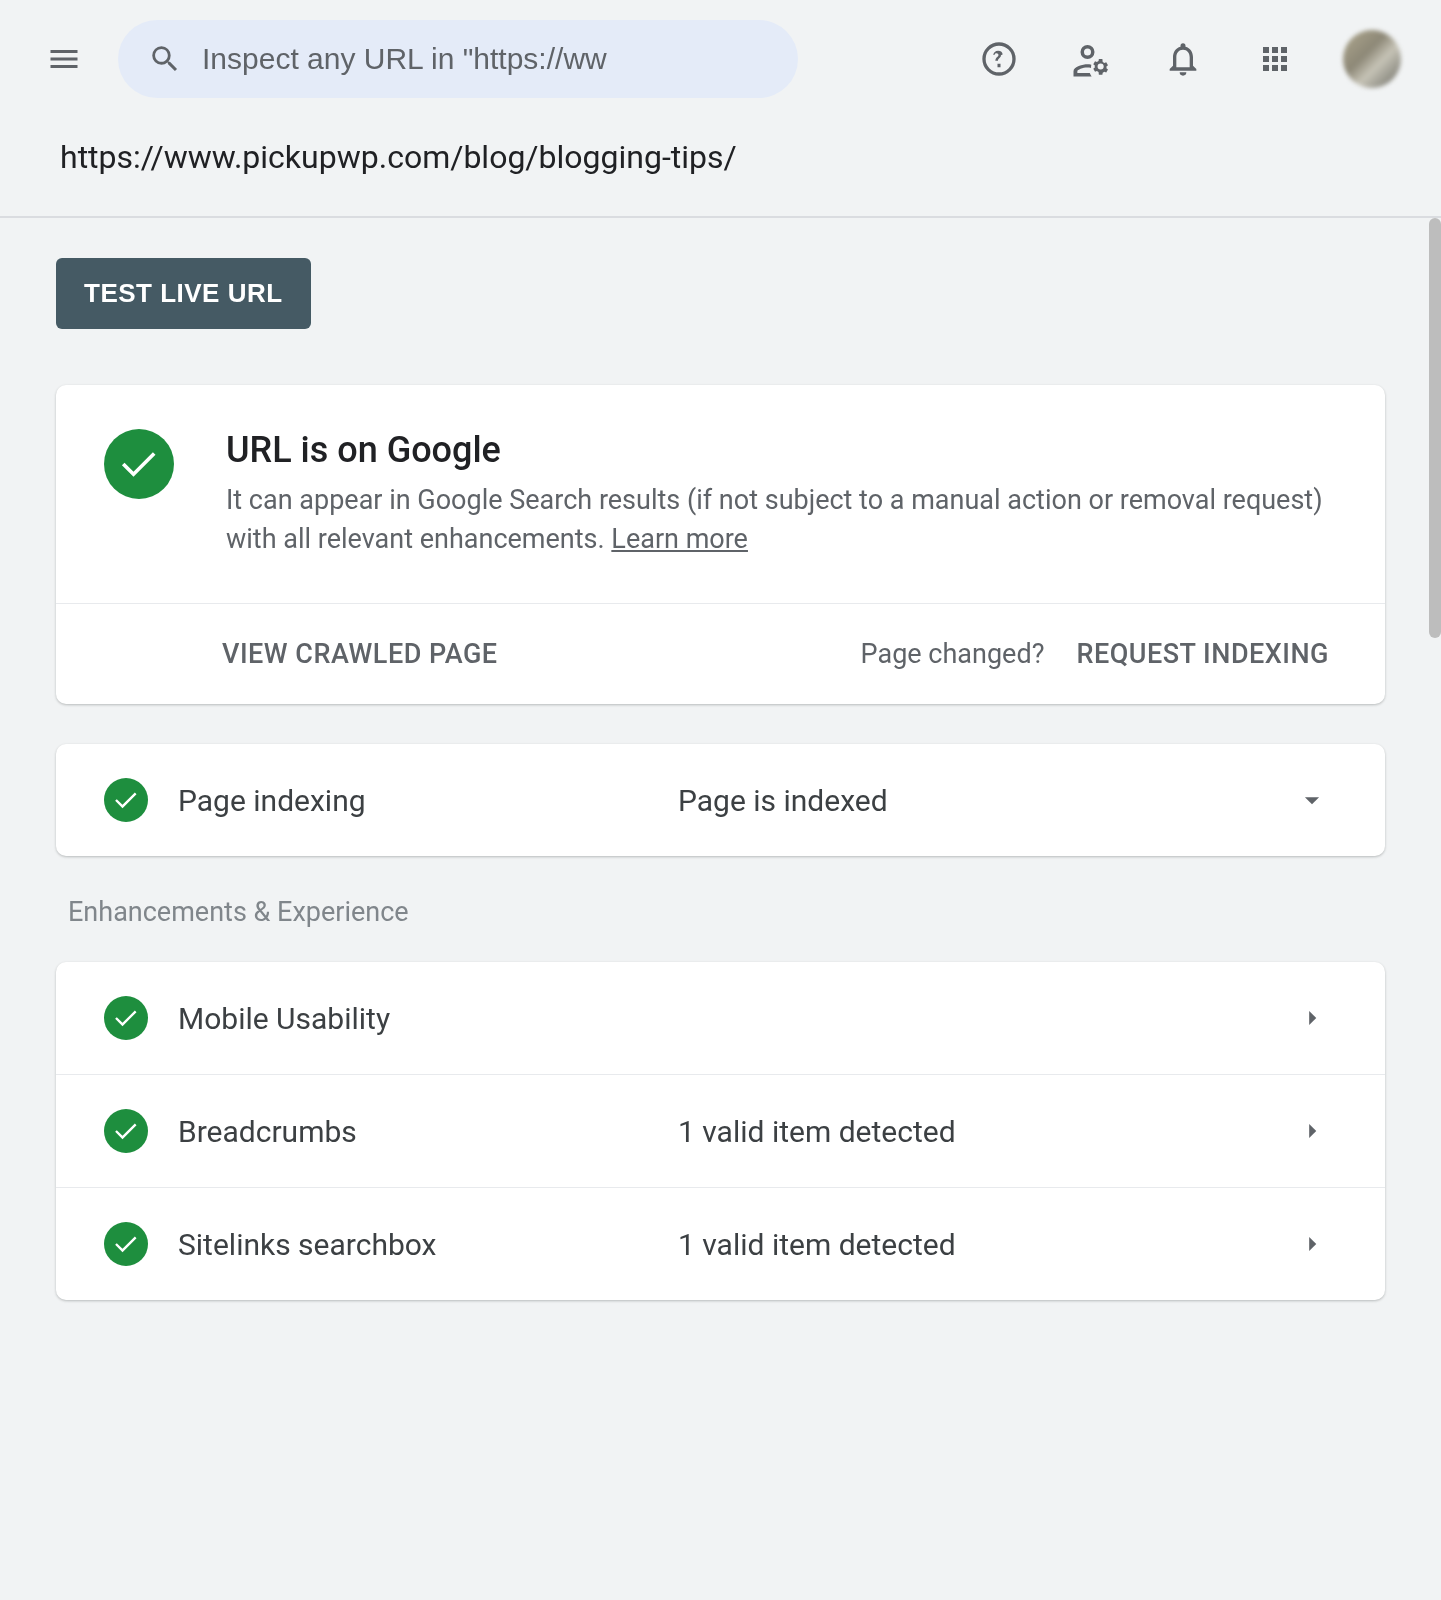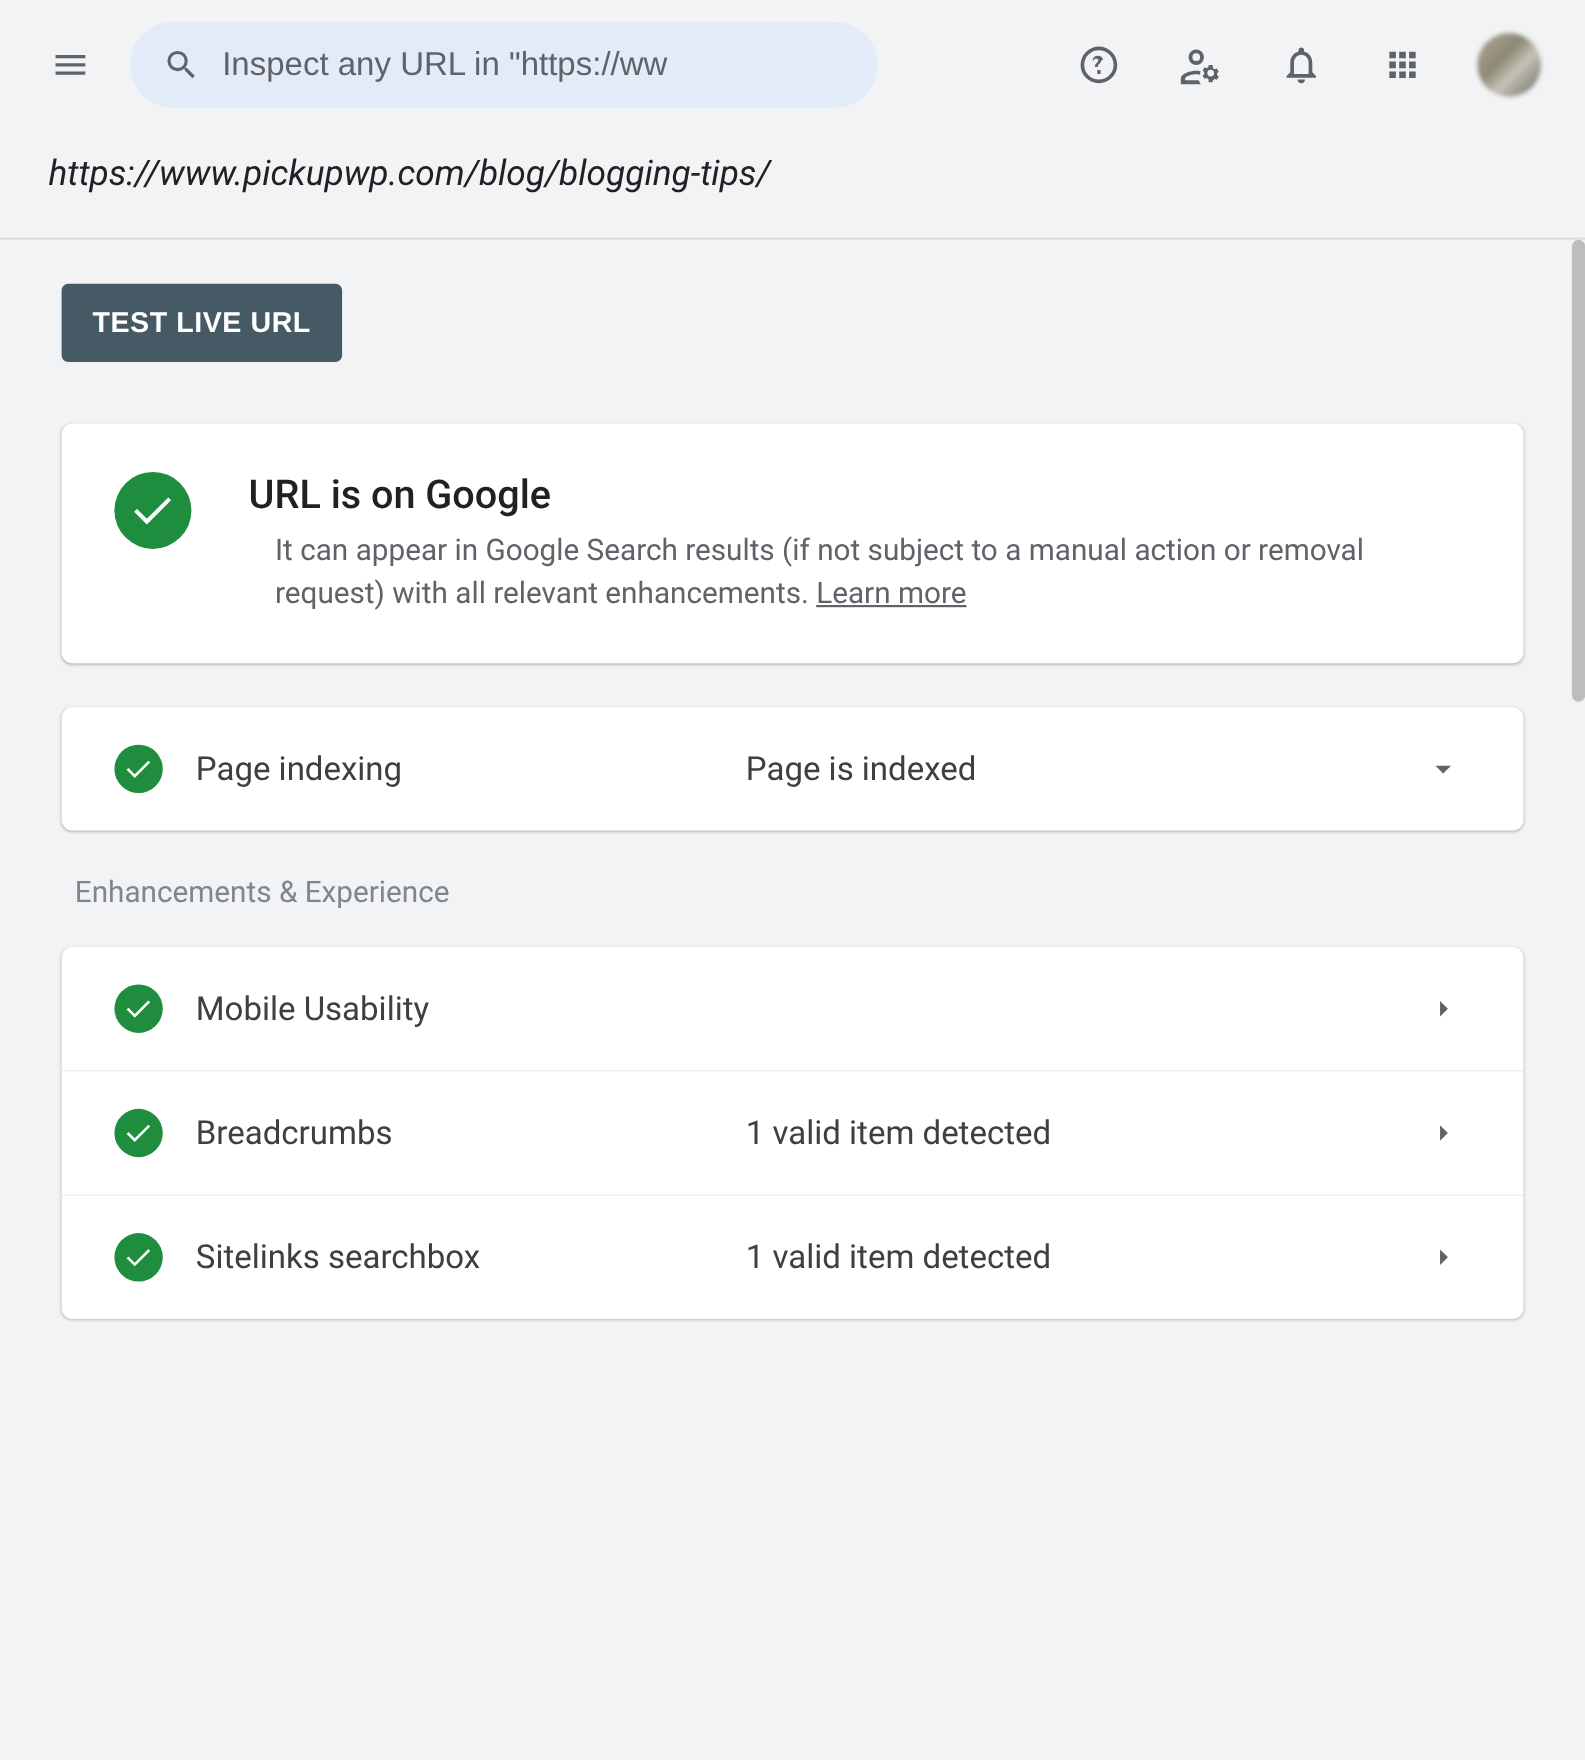--- a/index.html
+++ b/index.html
@@ -39,25 +39,24 @@
     color:#5f6368;
   }
   .avatar {
     width:58px; height:58px; border-radius:50%;
     background: linear-gradient(135deg,#b0a98f 0%, #8d8877 40%, #c6c3b6 60%, #6a6a63 100%);
     filter: blur(2px);
     cursor:pointer;
   }
 
   .url-row {
-    padding: 20px 56px 40px 44px;
+    padding: 20px 56px 40px 60px;
     font-size: 32px;
     color:#202124;
     border-bottom: 2px solid #dadce0;
-    font-style: italic;
   }
 
   .content {
     padding: 40px 56px 60px 56px;
     position:relative;
   }
   .page-heading-row {
     display:flex; align-items:center; justify-content:space-between;
     margin-bottom: 56px;
   }
@@ -93,21 +92,21 @@
   .check-badge {
     width:70px; height:70px; border-radius:50%;
     background:#1e8e3e; flex-shrink:0;
     display:flex; align-items:center; justify-content:center;
   }
   .check-badge.small { width:44px; height:44px; }
   .status-title {
     font-size:36px; font-weight:500; color:#202124; margin-bottom:10px;
   }
   .status-desc {
-    font-size:27px; color:#5f6368; line-height:1.45;margin-left:24px;
+    font-size:27px; color:#5f6368; line-height:1.45;
   }
   .status-desc a { color:#5f6368; text-decoration:underline; cursor:pointer; }
 
   .card-actions {
     border-top:1px solid #e8eaed;
     display:flex; align-items:center;
     padding: 34px 56px 34px 56px;
     font-size:27px;
   }
   .action-left {
@@ -203,20 +202,25 @@
             <path fill="#fff" d="M9 16.17 4.11 11.3l-1.42 1.42L9 19 21 7l-1.41-1.41z"></path>
           </svg>
       </div>
       <div>
         <div class="status-title">URL is on Google</div>
         <div class="status-desc">
           <span>It can appear in Google Search results (if not subject to a manual action or removal request) with all relevant enhancements. </span><a>Learn more</a>
         </div>
       </div>
     </div>
+    <div class="card-actions">
+      <span class="action-left">VIEW CRAWLED PAGE</span>
+      <span class="action-q">Page changed?</span>
+      <span class="action-right">REQUEST INDEXING</span>
+    </div>
   </div>
 
   <div class="card list-card">
     <div class="row">
       <div class="check-badge small">
         <svg width="28" height="28" viewBox="0 0 24 24">
             <path fill="#fff" d="M9 16.17 4.11 11.3l-1.42 1.42L9 19 21 7l-1.41-1.41z"></path>
           </svg>
       </div>
       <span class="label">Page indexing</span>

